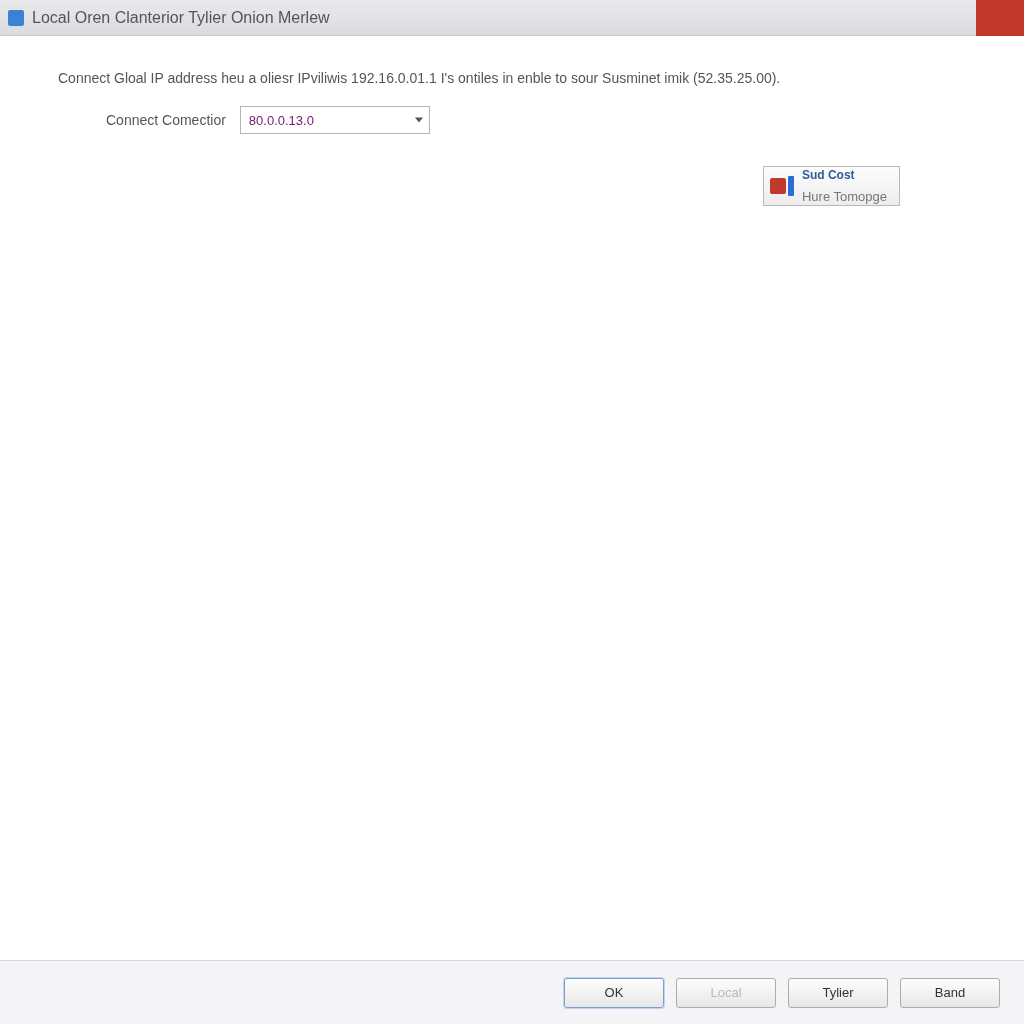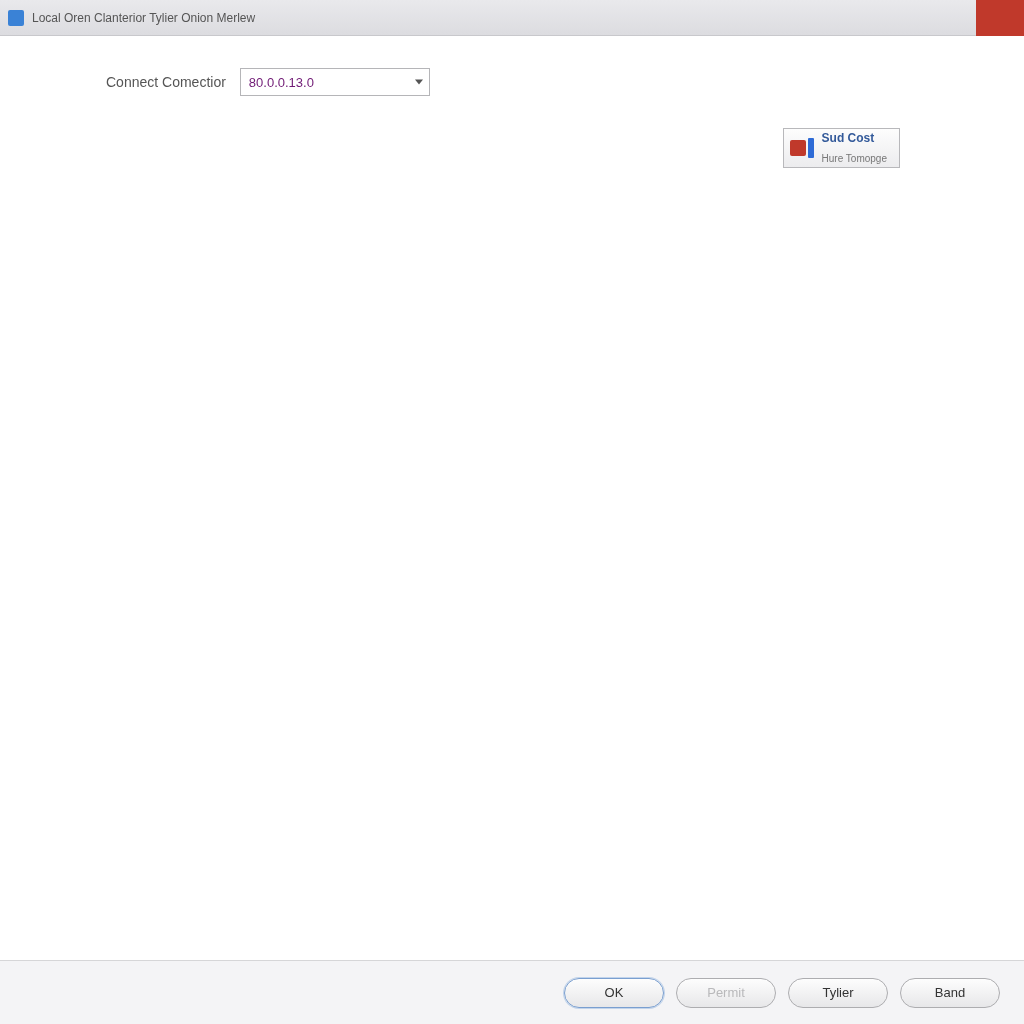--- a/index.html
+++ b/index.html
@@ -24,21 +24,21 @@
   position: relative;
 }
 .titlebar .app-icon {
   width: 16px; height: 16px;
   background: #3a82d6;
   border-radius: 2px;
   margin-right: 8px;
 }
 .titlebar .title {
   color: #555;
-  font-size: 12px;
+  font-size: 16px;
 }
 .titlebar .close-btn {
   position: absolute;
   right: 0; top: 0;
   width: 48px; height: 36px;
   background: #c0392b;
 }
 .content {
   flex: 1;
   padding: 32px 40px 24px 40px;
@@ -107,37 +107,37 @@
 }
 .shield-btn .ico-wrap { display: flex; align-items: center; gap: 2px; }
 .shield-btn .ico-red {
   width: 16px; height: 16px; background: #c0392b; border-radius: 2px;
 }
 .shield-btn .ico-blue {
   width: 6px; height: 20px; background: #2e6bd6; border-radius: 1px;
 }
 .shield-btn .txts { display: flex; flex-direction: column; line-height: 1.1; gap: 8px; }
 .shield-btn .t1 { font-size: 12px; font-weight: bold; color: #335a9a; }
-.shield-btn .t2 { font-size: 10px; color: #777; }
+.shield-btn .t2 { font-size: 13px; color: #777; }
 .footer {
   height: 64px;
   border-top: 1px solid #d6d6d8;
   background: #f4f4f6;
   display: flex;
   align-items: center;
   justify-content: flex-end;
   gap: 12px;
   padding: 0 24px;
 }
 .btn {
   min-width: 100px;
   height: 30px;
   border: 1px solid #adadb0;
   background: linear-gradient(#fdfdfd, #e7e7e9);
-  border-radius: 15px;
+  border-radius: 3px;
   font-size: 13px;
   color: #333;
   display: flex;
   align-items: center;
   justify-content: center;
   cursor: pointer;
 }
 .btn.primary {
   border-color: #7a9fd0;
   box-shadow: 0 0 0 1px rgba(80,140,210,.3);
@@ -152,20 +152,21 @@
 
 <div class="titlebar">
   <div class="app-icon"></div>
   <div class="title">Local Oren Clanterior Tylier Onion Merlew</div>
   <div class="close-btn"></div>
 </div>
 
 <div class="content">
 
   <div class="indent">
+    <div class="para">Connect Gloal IP address heu a oliesr IPviliwis 192.16.0.01.1 I's ontiles in enble to sour Susminet imik (52.35.25.00).</div>
 
     <div class="row">
       <div class="row-label">Connect Comectior</div>
       <div class="dropdown">
         <span>80.0.0.13.0</span>
         <span class="chev"></span>
       </div>
     </div>
 
 
@@ -179,16 +180,16 @@
           <span class="t1">Sud Cost</span>
           <span class="t2">Hure Tomopge</span>
         </div>
       </div>
     </div>
   </div>
 </div>
 
 <div class="footer">
   <div class="btn primary">OK</div>
-  <div class="btn disabled">Permit</div>
+  <div class="btn disabled">Local</div>
   <div class="btn">Tylier</div>
   <div class="btn">Band</div>
 </div>
 
 </body></html>

